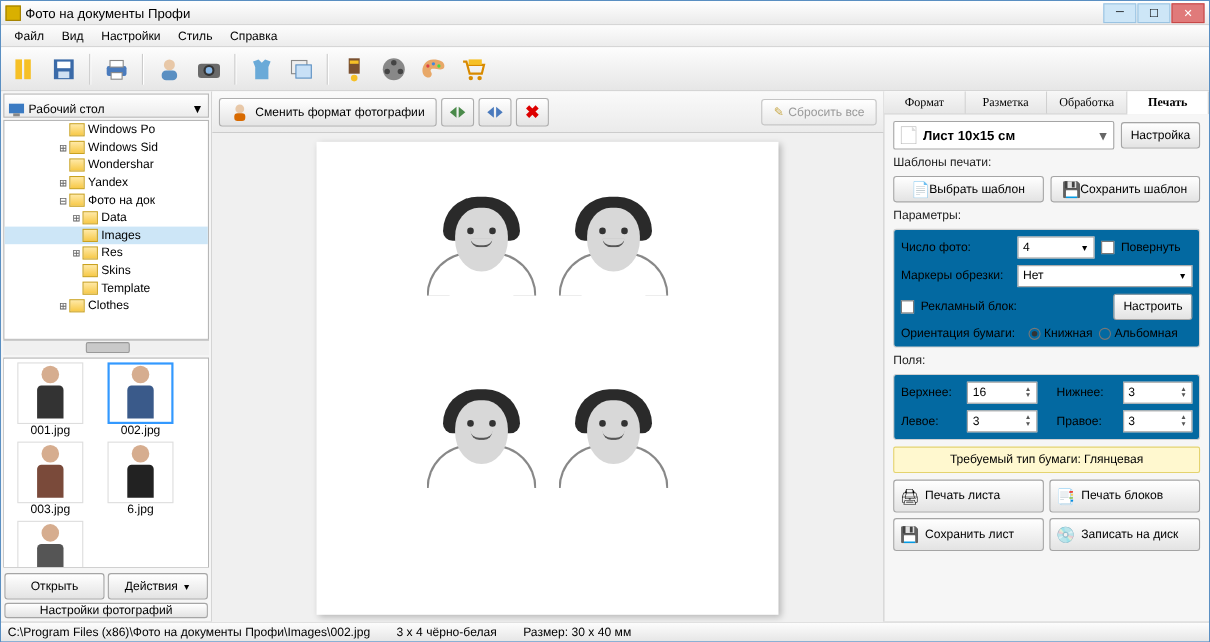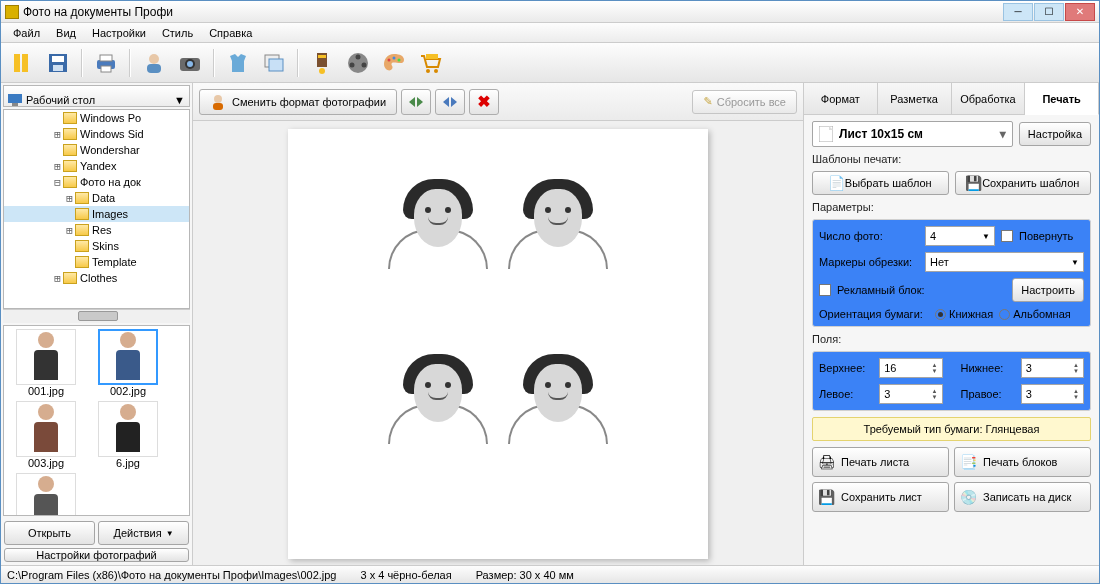--- a/index.html
+++ b/index.html
@@ -43,29 +43,29 @@
 .canvas { flex: 1; background: #f0f0f0; display: flex; align-items: flex-start; justify-content: center; padding: 8px; overflow:auto; }
 .page { width: 420px; height: 430px; background: #fff; box-shadow: 2px 2px 6px rgba(0,0,0,.25); display: grid; grid-template-columns: 1fr 1fr; grid-template-rows: 1fr 1fr; gap: 20px; padding: 50px 100px; }
 .face { filter: grayscale(1); display:flex; flex-direction:column; align-items:center; }
 .face .hair { width:70px; height:40px; background:#2a2a2a; border-radius:35px 35px 10px 10px; }
 .face .skin { width:48px; height:58px; background:#e8d5c4; border-radius:45% 45% 50% 50%; margin-top:-30px; position:relative; z-index:1;}
 .face .eyes { position:relative; z-index:2; top:-40px; display:flex; gap:14px;}
 .face .eye { width:6px; height:6px; background:#333; border-radius:50%; }
 .face .mouth { width:20px; height:8px; border-bottom:2px solid #8a4a3a; border-radius:0 0 10px 10px; position:relative; top:-36px; z-index:2;}
 .face .shoulders { width:100px; height:40px; background:#fff; border:2px solid #888; border-bottom:none; border-radius:50px 50px 0 0; margin-top:-32px; }
 .rightcol { width: 296px; background: #f6f6f6; border-left: 1px solid #ccc; display: flex; flex-direction: column; }
-.tabs { height: 32px; display: flex; background: linear-gradient(#fafafa,#ebebeb); border-bottom: 1px solid #ccc; }
+.tabs { height: 21px; display: flex; background: linear-gradient(#fafafa,#ebebeb); border-bottom: 1px solid #ccc; font-family: Liberation Serif, serif; }
 .tab { flex: 1; display: flex; align-items: center; justify-content: center; border-right: 1px solid #ccc; background: linear-gradient(#f7f7f7,#e6e6e6); cursor: default; }
 .tab.active { background: #fff; border-bottom: 1px solid #fff; margin-bottom: -1px; font-weight: bold; }
 .panel { padding: 6px 8px; display: flex; flex-direction: column; gap: 6px; overflow:auto; flex:1;}
 .rowf { display: flex; align-items: center; gap: 6px; }
 .combo { flex: 1; height: 26px; background: #fff; border: 1px solid #a5a5a5; border-radius: 2px; display: flex; align-items: center; padding: 0 6px; font-weight: bold; font-size: 12px; }
 .combo .dd { margin-left: auto; color:#666; }
 .grpTitle { font-size: 11px; color: #222; }
-.fieldset { border: 1px solid #d0d0d0; border-radius: 3px; padding: 6px; display: flex; flex-direction: column; gap: 6px; background: #3b82f6;}
+.fieldset { border: 1px solid #d0d0d0; border-radius: 3px; padding: 6px; display: flex; flex-direction: column; gap: 6px; background: #0369a1;}
 .labelcol { width: 100px; }
 .select, .spin { height: 20px; background: #fff; border: 1px solid #a5a5a5; display: flex; align-items: center; padding: 0 4px; font-size:11px;}
 .spin { width: 64px; justify-content: space-between; }
 .spin .arrows { display:flex; flex-direction:column; font-size:6px; line-height:6px; color:#555;}
 .radio { display: flex; align-items: center; gap: 3px; }
 .radio .dot { width: 11px; height: 11px; border: 1px solid #777; border-radius: 50%; display: flex; align-items: center; justify-content: center; }
 .radio.checked .dot::after { content: ""; width: 5px; height: 5px; background: #333; border-radius: 50%; }
 .chk { width: 12px; height: 12px; border: 1px solid #777; background: #fff; }
 .banner { height: 24px; background: #fff8cf; border: 1px solid #e4d36f; display: flex; align-items: center; justify-content: center; border-radius: 2px; }
 .actgrid { display: grid; grid-template-columns: 1fr 1fr; gap: 5px; }

